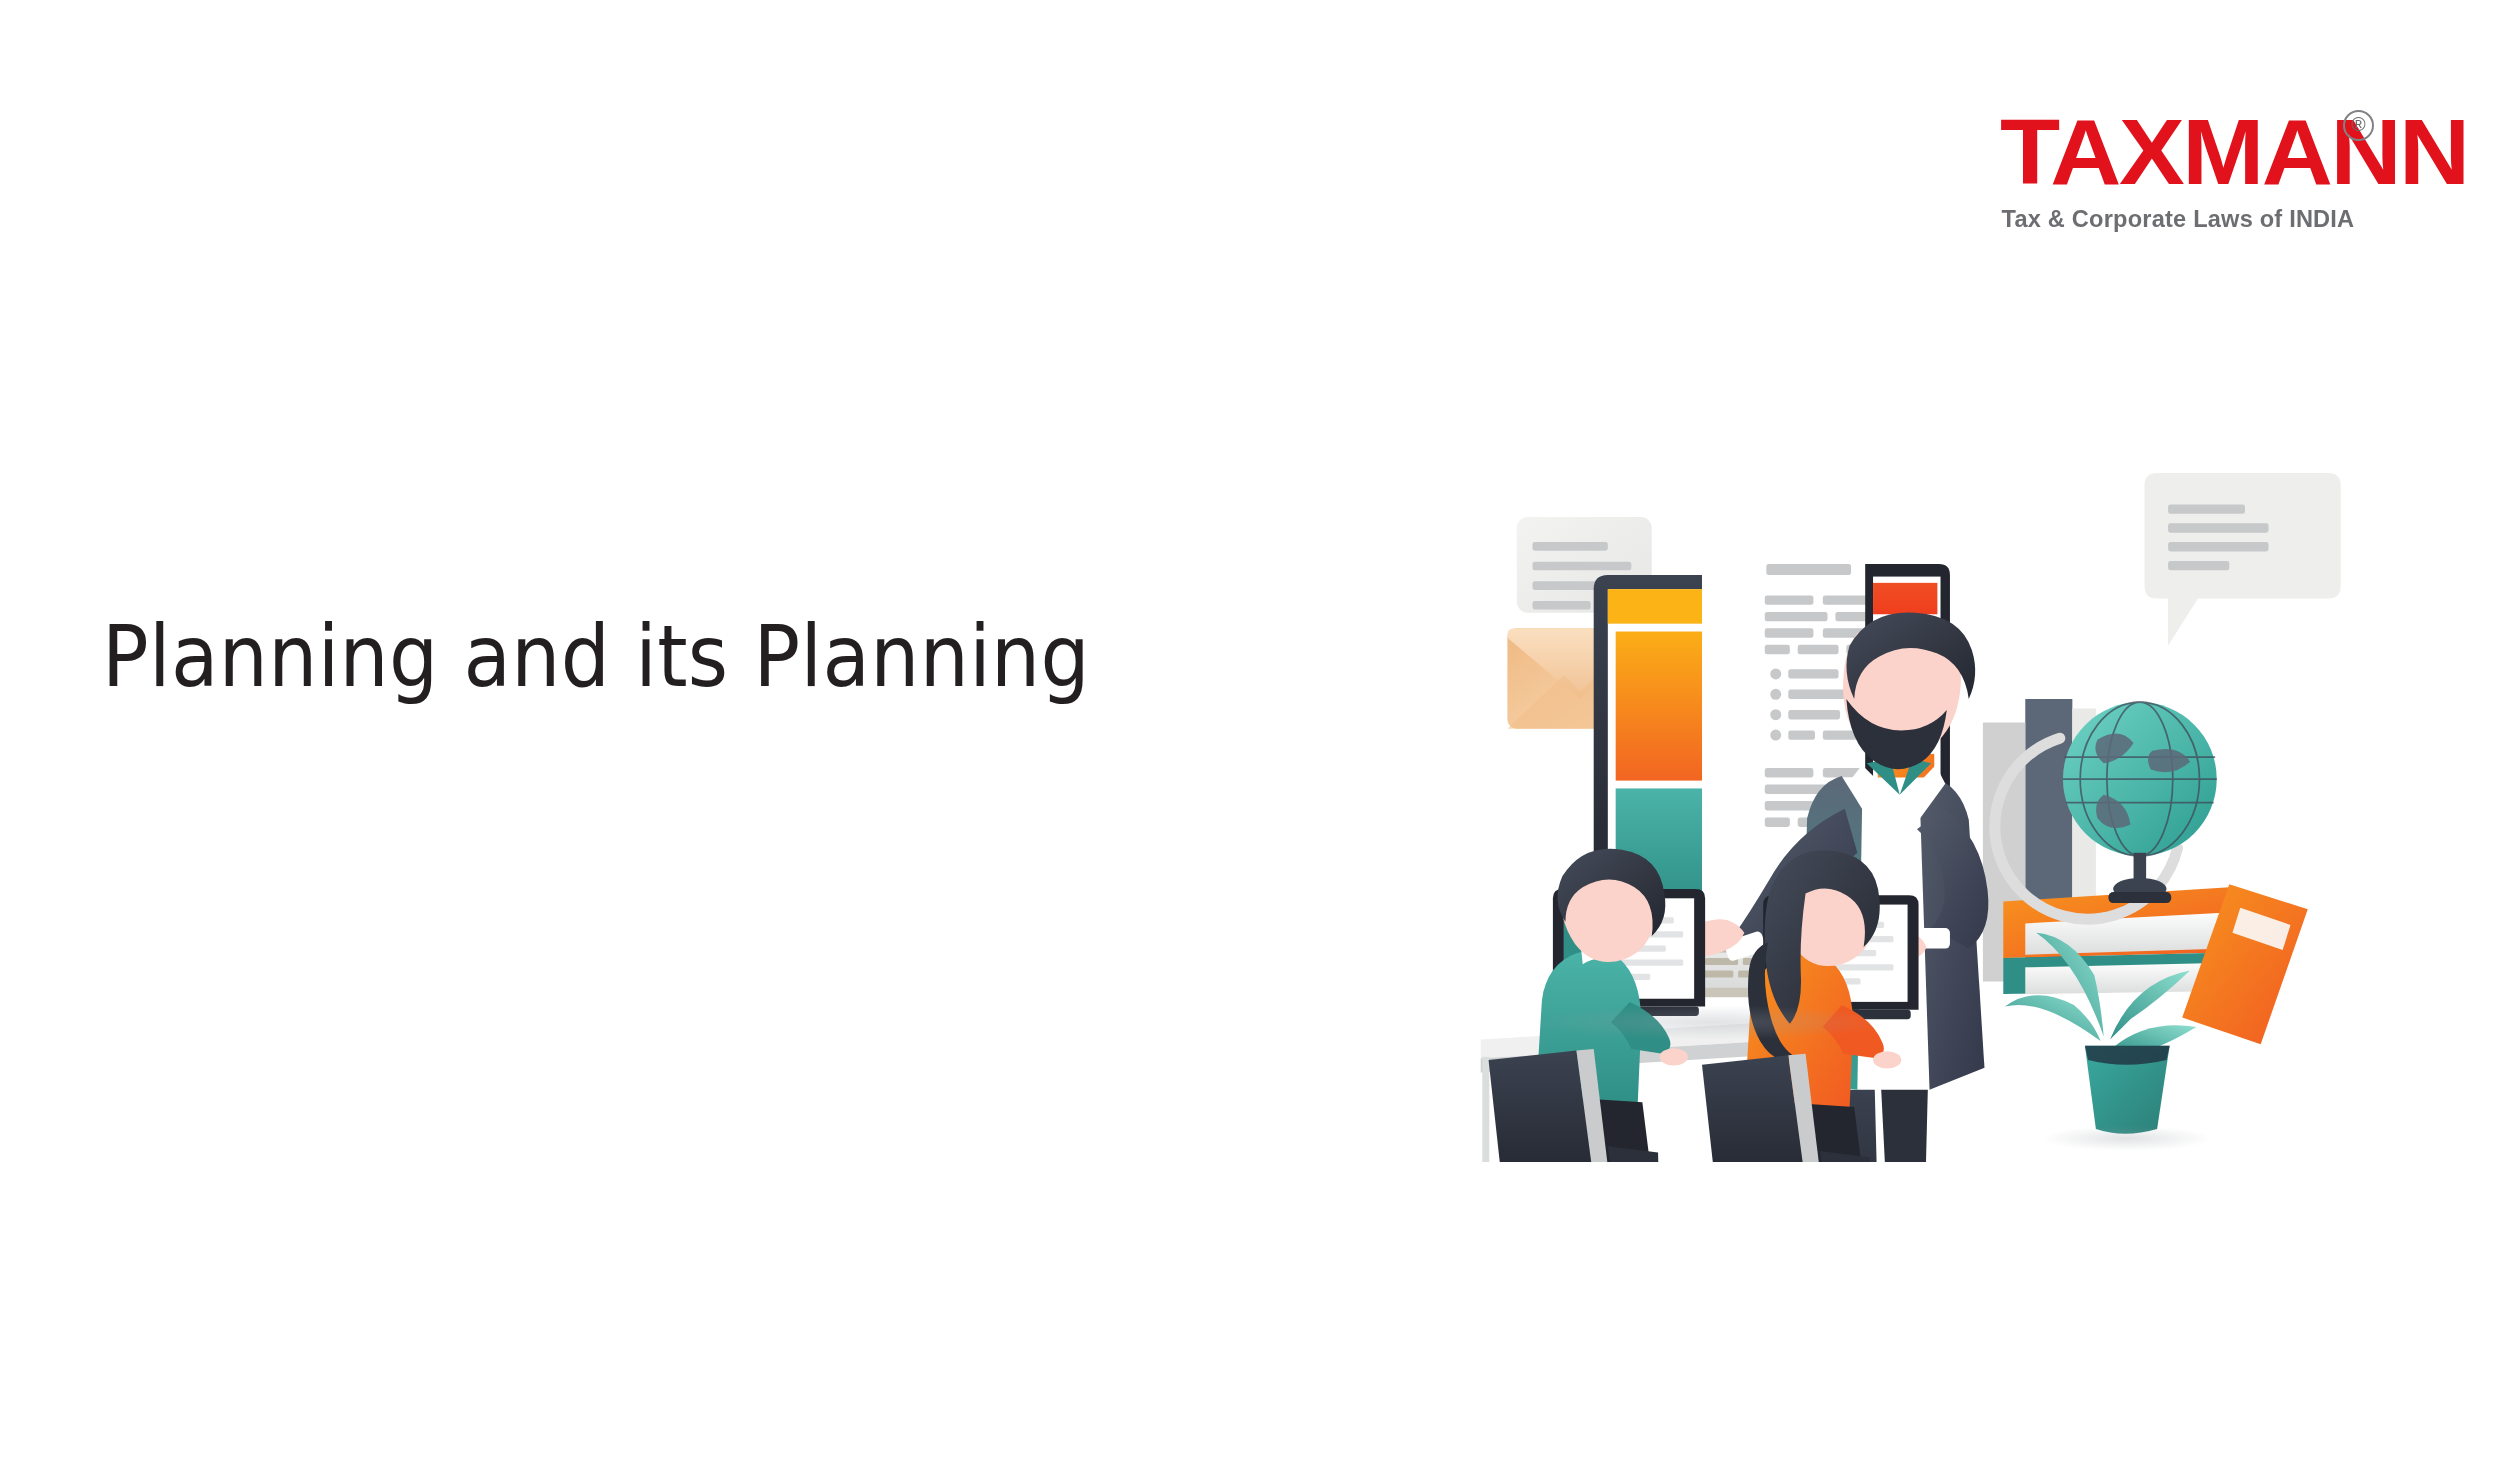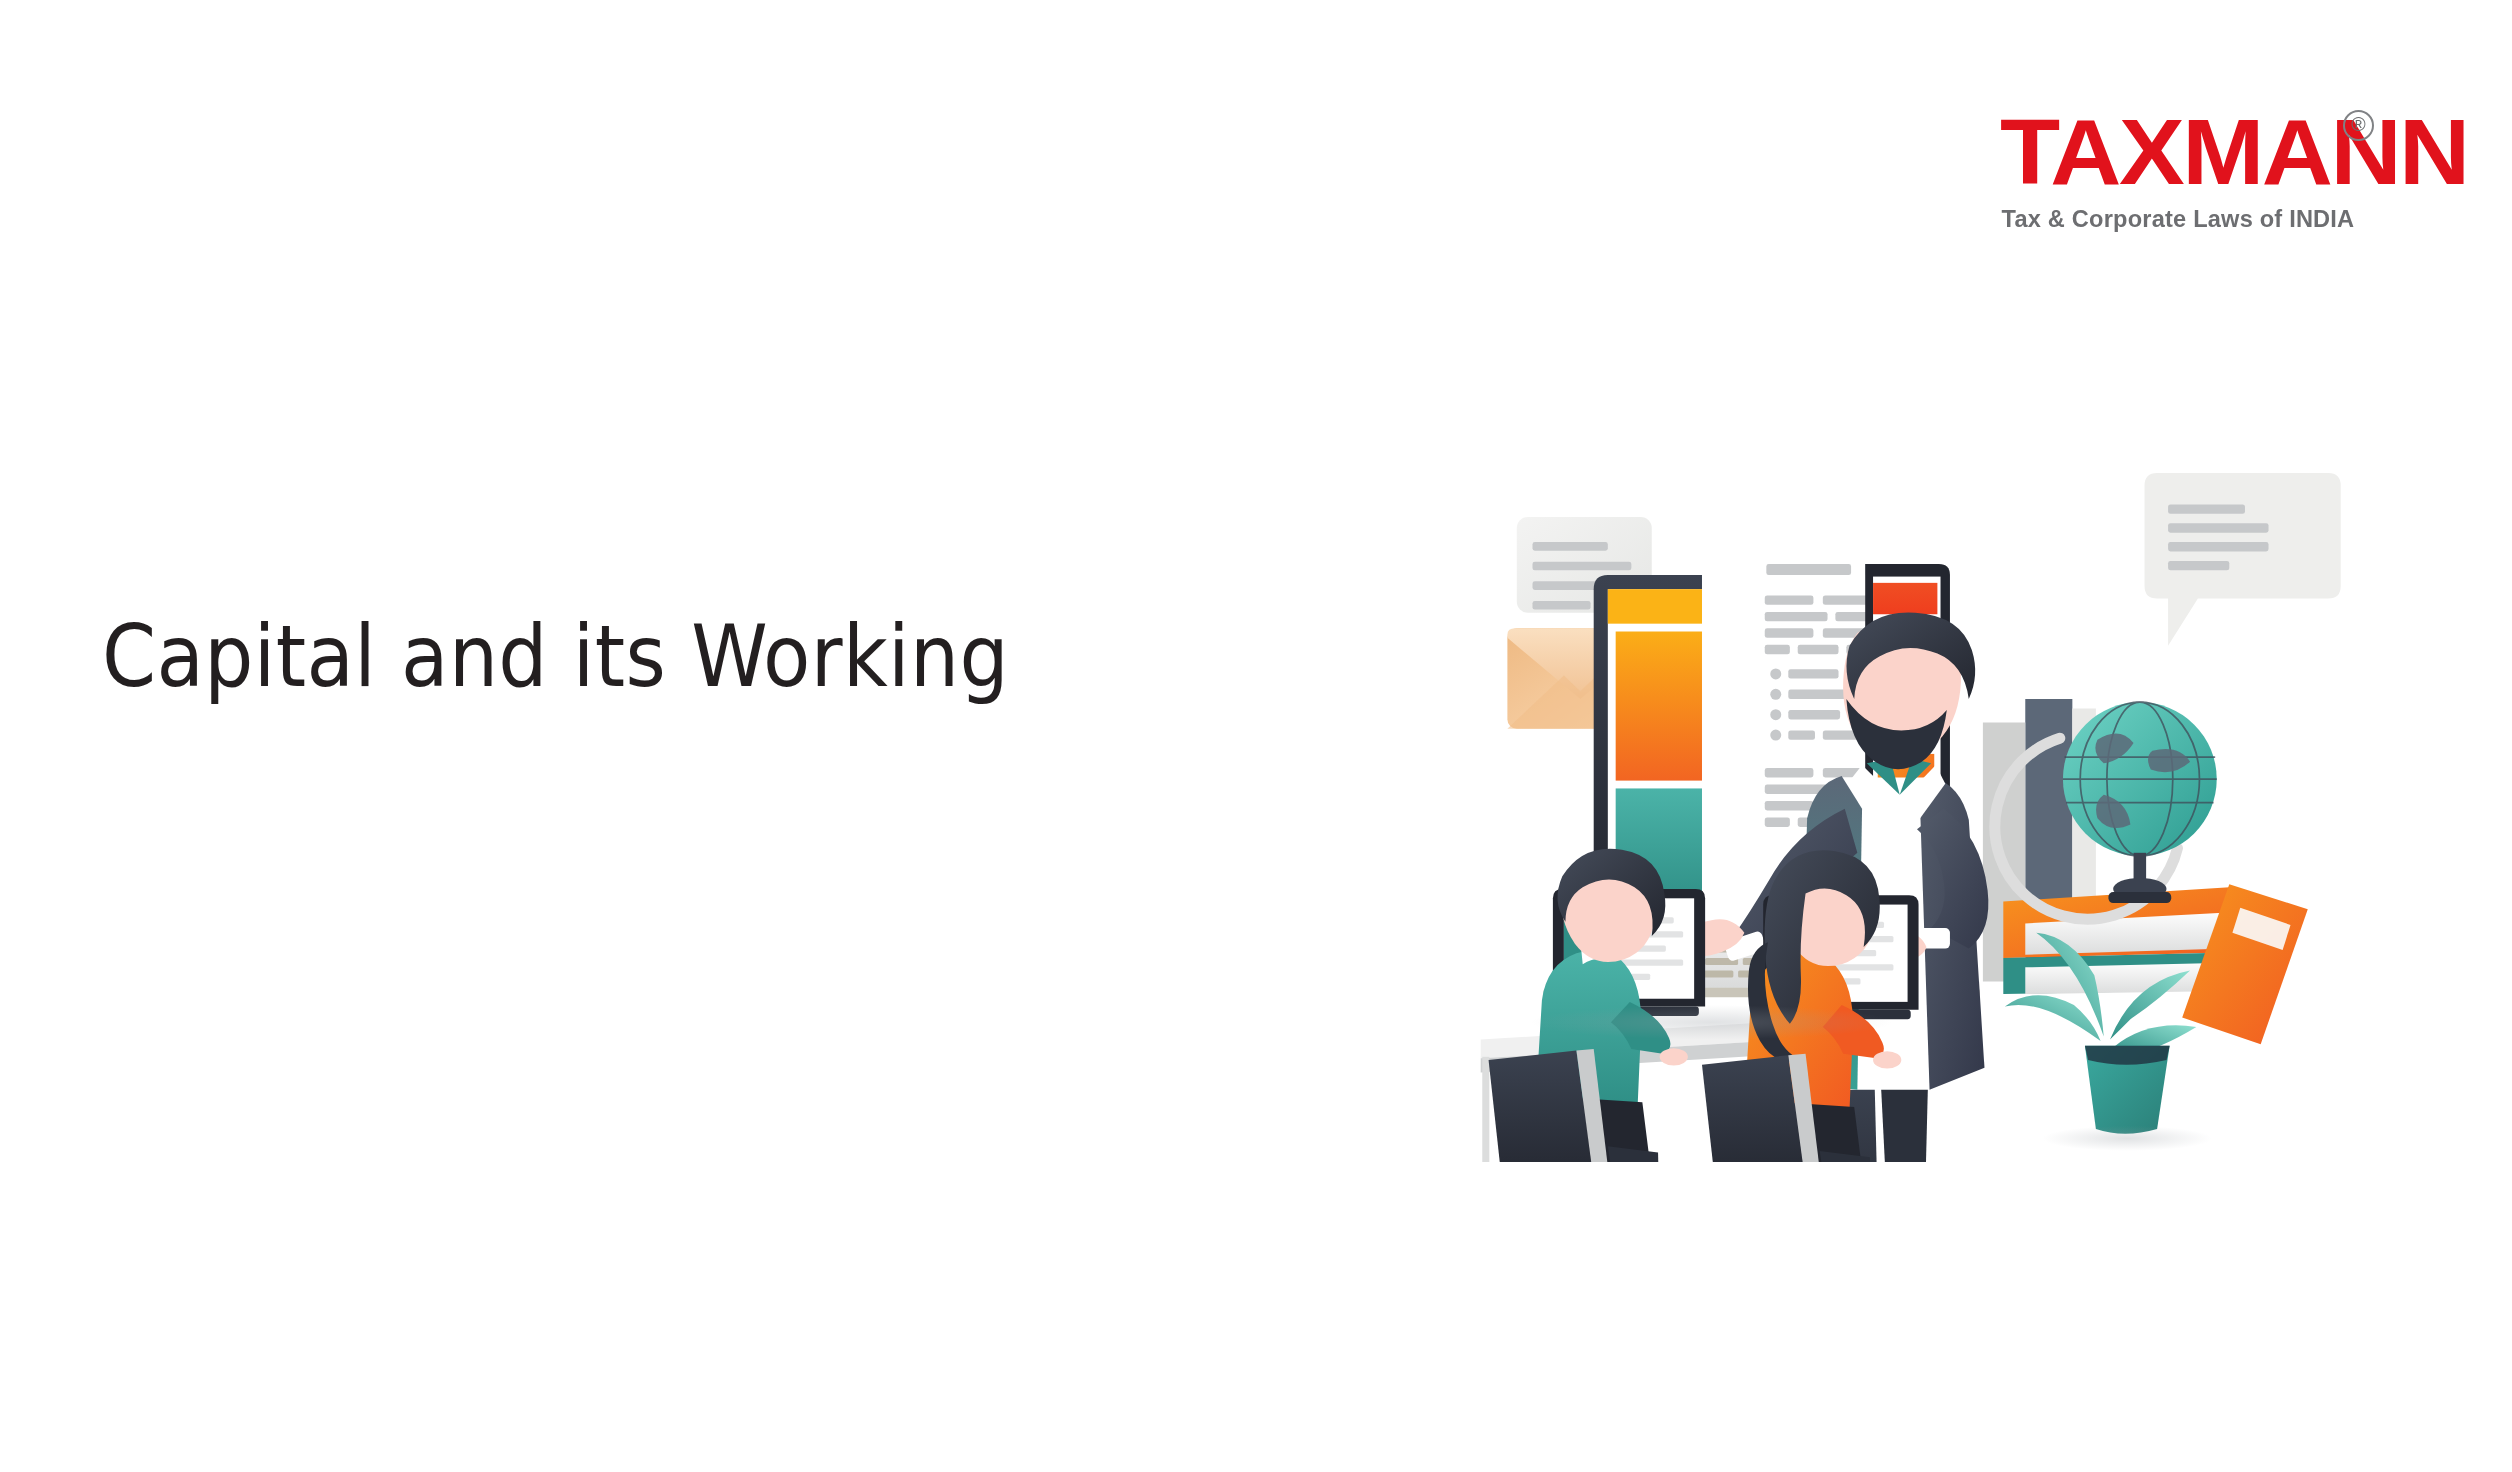--- a/index.html
+++ b/index.html
@@ -102,21 +102,21 @@
 
 <div class="slide">
 
   <div class="brand-logo">
     <span class="brand-wordmark">TAXMANN</span>
     <span class="brand-reg">®</span>
     <span class="brand-tagline">Tax &amp; Corporate Laws of INDIA</span>
   </div>
 
   <div class="title-block">
-    <div class="slide-title-line">Capital and its Working</div>
+    <div class="slide-title-line">Planning and its Planning</div>
   </div>
 
   <div class="illustration">
     <svg width="973" height="722" viewBox="0 0 1240 920" xmlns="http://www.w3.org/2000/svg">
       <defs>
         <linearGradient id="gOrange" x1="0" y1="0" x2="0" y2="1">
           <stop offset="0" stop-color="#fbae17"></stop>
             <stop offset="1" stop-color="#f26522"></stop>
         </linearGradient>
         <linearGradient id="gOrange2" x1="0" y1="0" x2="1" y2="1">

